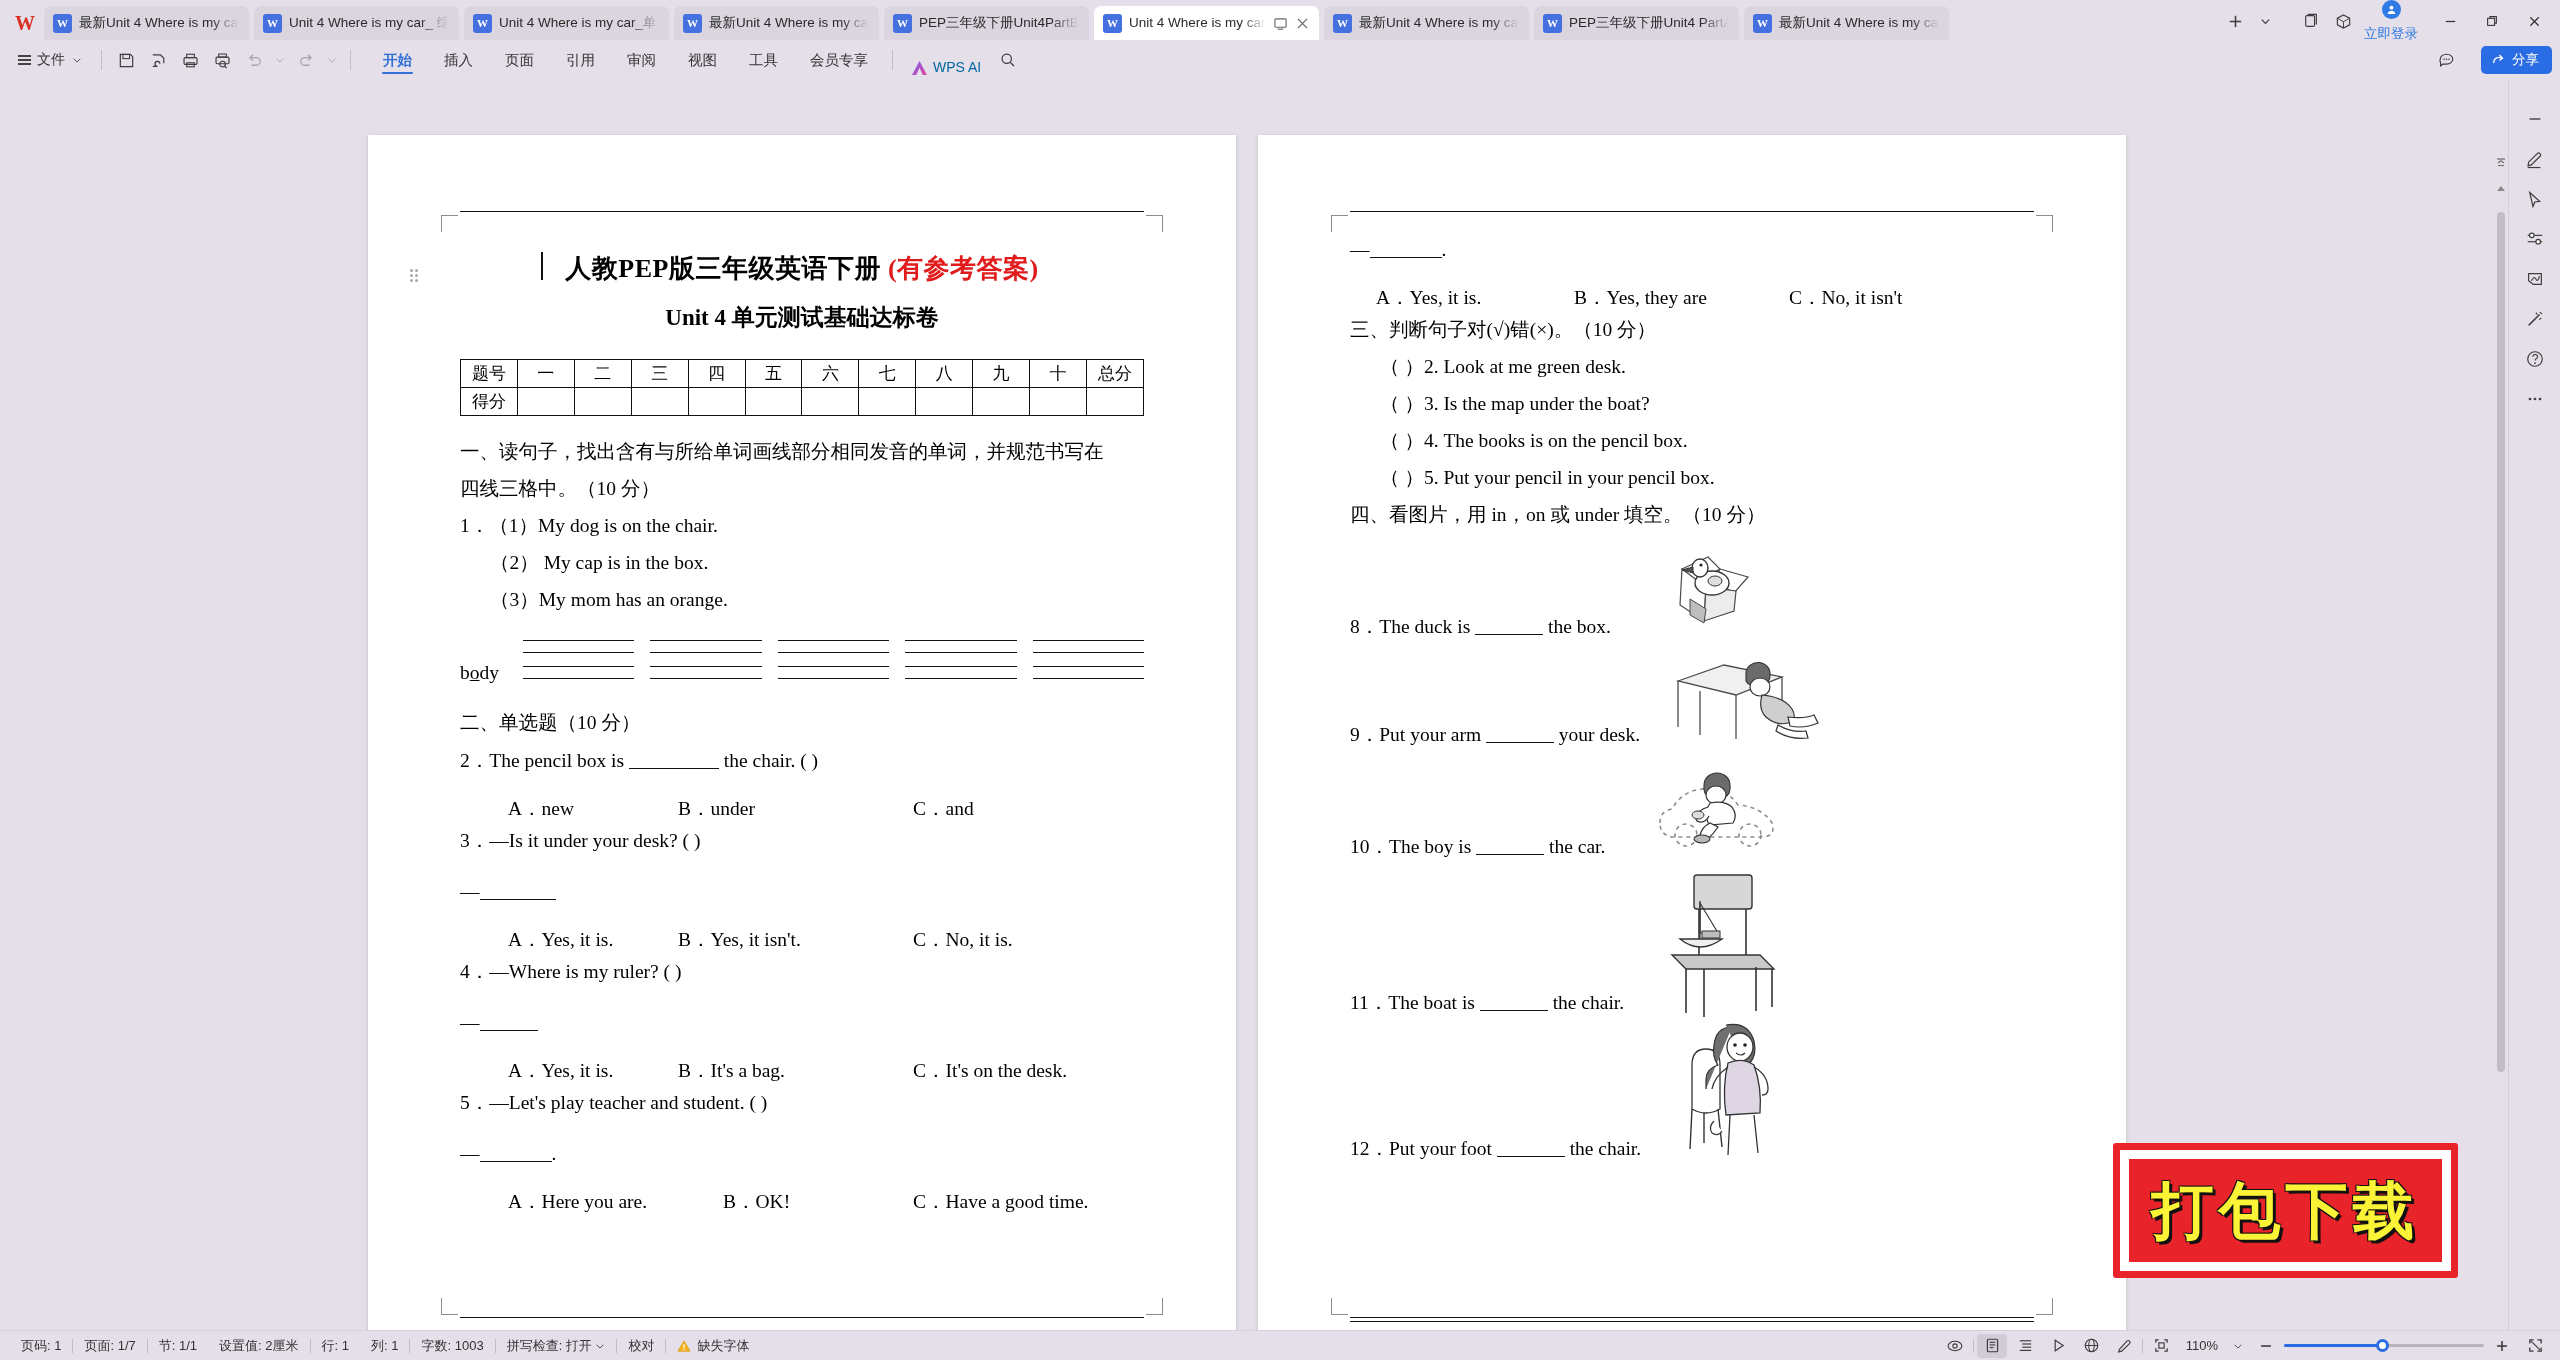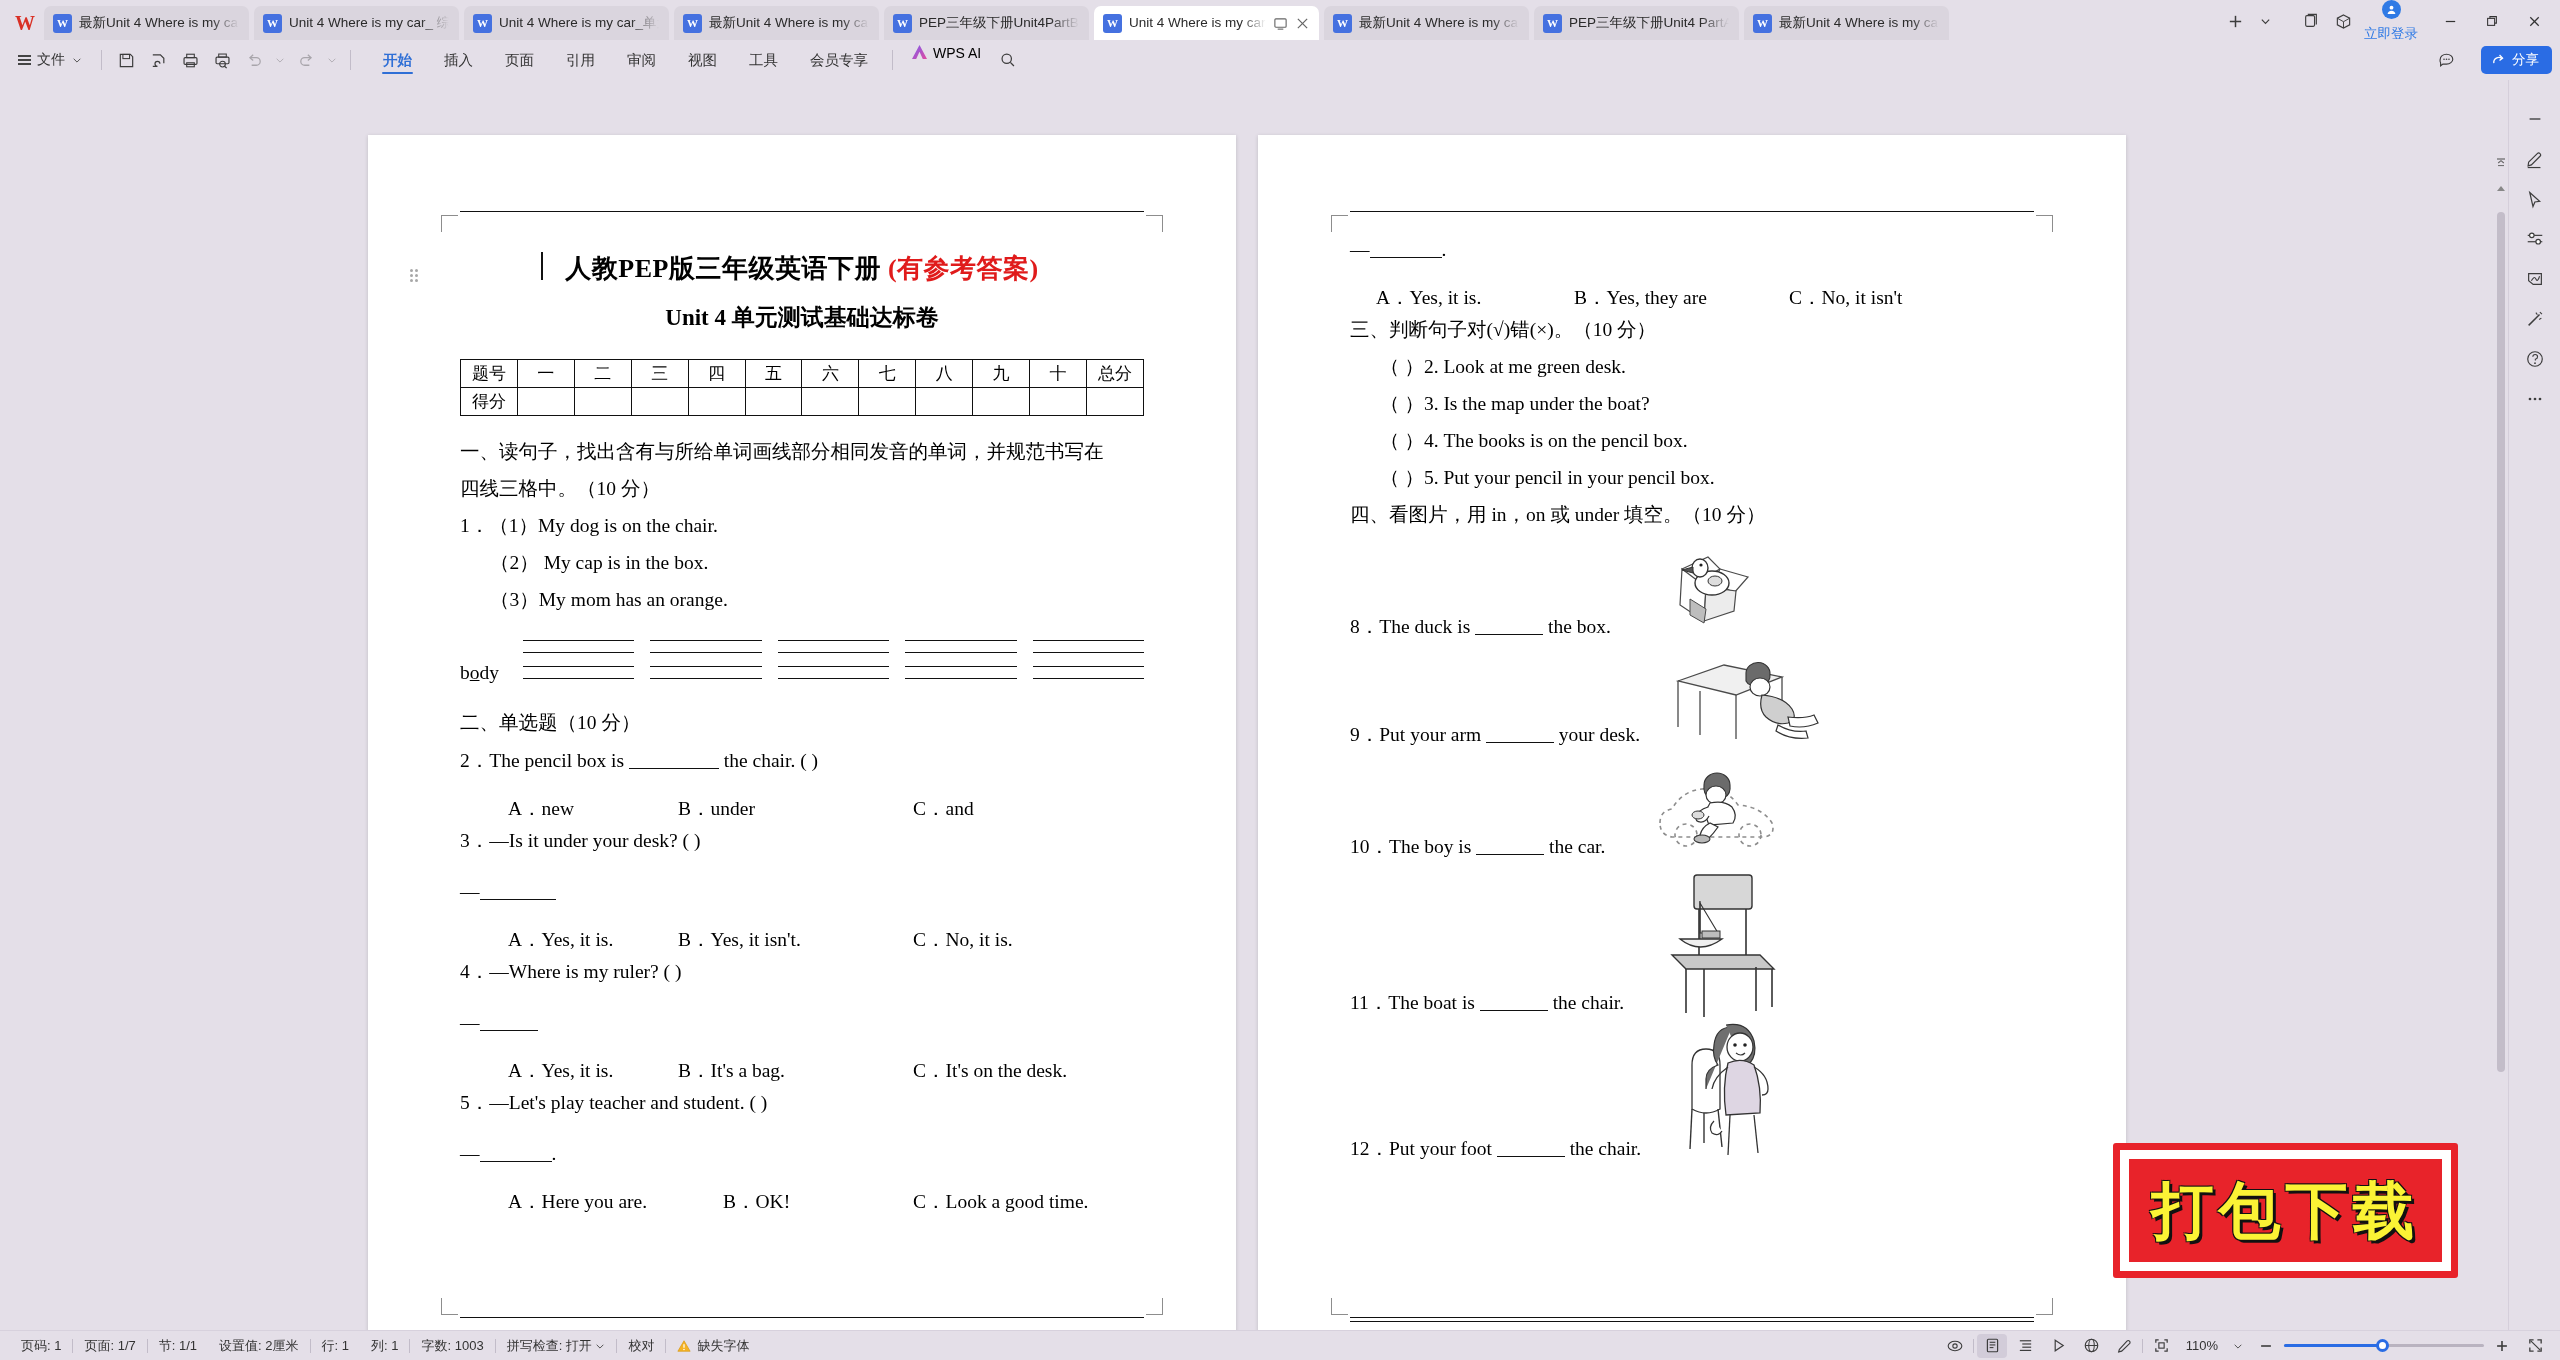--- a/index.html
+++ b/index.html
@@ -75,21 +75,21 @@
   .menus { display: flex; align-items: center; gap: 2px; margin-left: 8px; }
   .menu {
     padding: 0 15px; height: 32px; display: flex; align-items: center;
     font-size: 14.5px; color: #333; position: relative;
   }
   .menu.active { color: #2f6fd6; font-weight: 600; }
   .menu.active::after {
     content: ""; position: absolute; left: 14px; right: 14px; bottom: 2px;
     height: 2.5px; background: #2f6fd6; border-radius: 2px;
   }
-  .ai-chip { display: flex; align-items: flex-start; gap: 6px; padding: 0 10px; height: 30px; font-size: 14px; color: #000000; }
+  .ai-chip { display: flex; align-items: flex-end; gap: 6px; padding: 0 10px; height: 30px; font-size: 14px; color: #0369a1; }
   .ai-mark {
     width: 15px; height: 14px; background: linear-gradient(135deg, #7b5cf0 0%, #e14ba0 100%);
     clip-path: polygon(50% 0, 100% 100%, 72% 100%, 50% 48%, 28% 100%, 0 100%);
   }
   .ribbon-right { margin-left: auto; display: flex; align-items: center; gap: 20px; }
   .share-btn {
     background: #2a6ce4; color: #fff; border-radius: 5px; height: 28px;
     display: flex; align-items: center; gap: 5px; padding: 0 13px 0 10px;
     font-size: 13.5px;
   }
@@ -578,21 +578,21 @@
               <span class="o3">C．It's on the desk.</span>
             </div>
 
             <div class="q">5．—Let's play teacher and student. (  )</div>
             <div class="q" style="margin-top:14px">
               <span>—</span><span class="blank" style="width:72px"></span><span>.</span>
             </div>
             <div class="opts">
               <span class="o1" style="width:215px">A．Here you are.</span>
               <span class="o2" style="width:190px">B．OK!</span>
-              <span class="o3">C．Look a good time.</span>
+              <span class="o3">C．Have a good time.</span>
             </div>
 
           </div>
         </div>
 
         <div class="page">
           <div class="crop tl"></div>
           <div class="crop tr"></div>
           <div class="crop bl"></div>
           <div class="crop br"></div>

